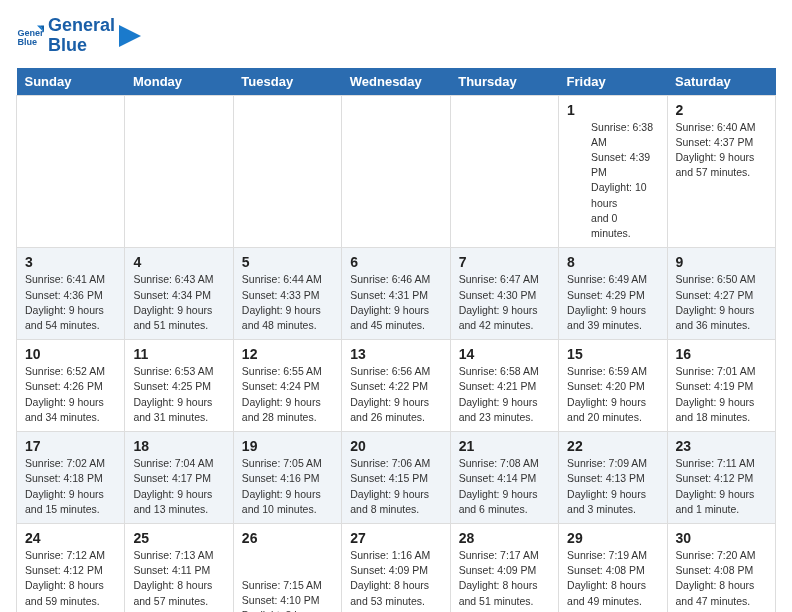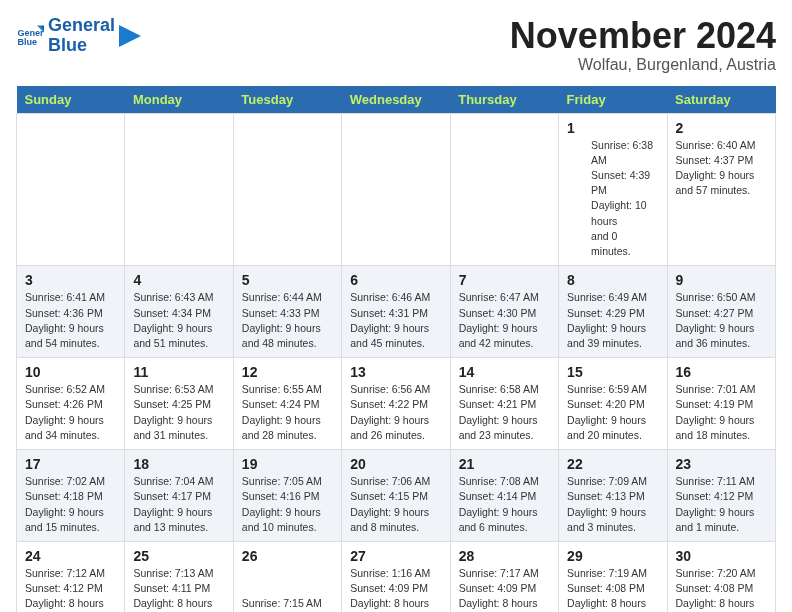--- a/index.html
+++ b/index.html
@@ -38,21 +38,21 @@
       font-size: 16px;
       color: #555;
     }
     table {
       width: 100%;
       border-collapse: collapse;
       table-layout: fixed;
     }
     thead tr th {
       background: #2b6cb0;
-      color: #bef264;
+      color: #ffffff;
       text-align: left;
       padding: 6px 8px;
       font-size: 13px;
       font-weight: bold;
     }
     tbody tr td {
       vertical-align: top;
       padding: 6px 8px;
       font-size: 11px;
       color: #333;
@@ -93,24 +93,20 @@
       <polygon points="35,5 40,15 40,5" fill="#0e5fa8"></polygon>
     </svg>
     <div>
       <div style="font-size:18px;font-weight:bold;color:#1a5fa8;line-height:1.1;">General</div>
       <div style="font-size:18px;font-weight:bold;color:#1a5fa8;line-height:1.1;">Blue</div>
     </div>
     <svg width="22" height="22" viewBox="0 0 22 22">
       <polygon points="0,0 22,11 0,22" fill="#1a7acc"></polygon>
     </svg>
   </div>
-  <div class="title-block">
-    <div class="main-title">November 2024</div>
-    <div class="subtitle">Wolfau, Burgenland, Austria</div>
-  </div>
 </div>
 
 <table>
   <thead>
     <tr>
       <th>Sunday</th>
       <th>Monday</th>
       <th>Tuesday</th>
       <th>Wednesday</th>
       <th>Thursday</th>

